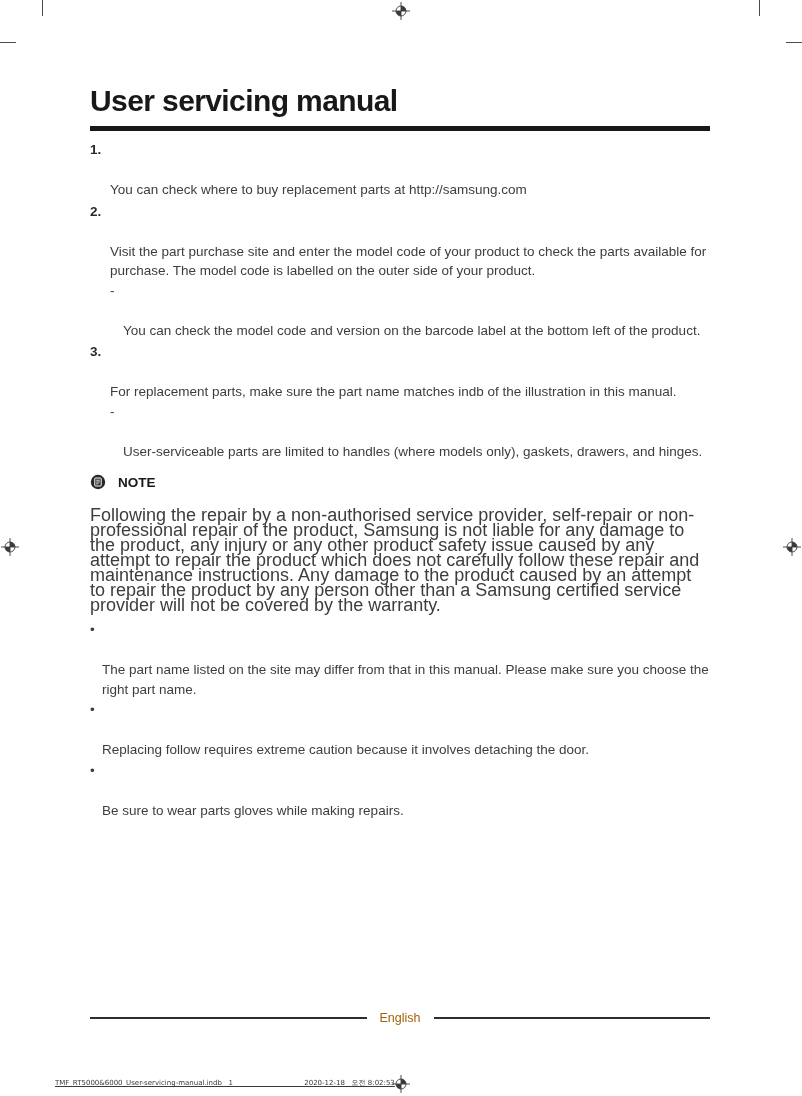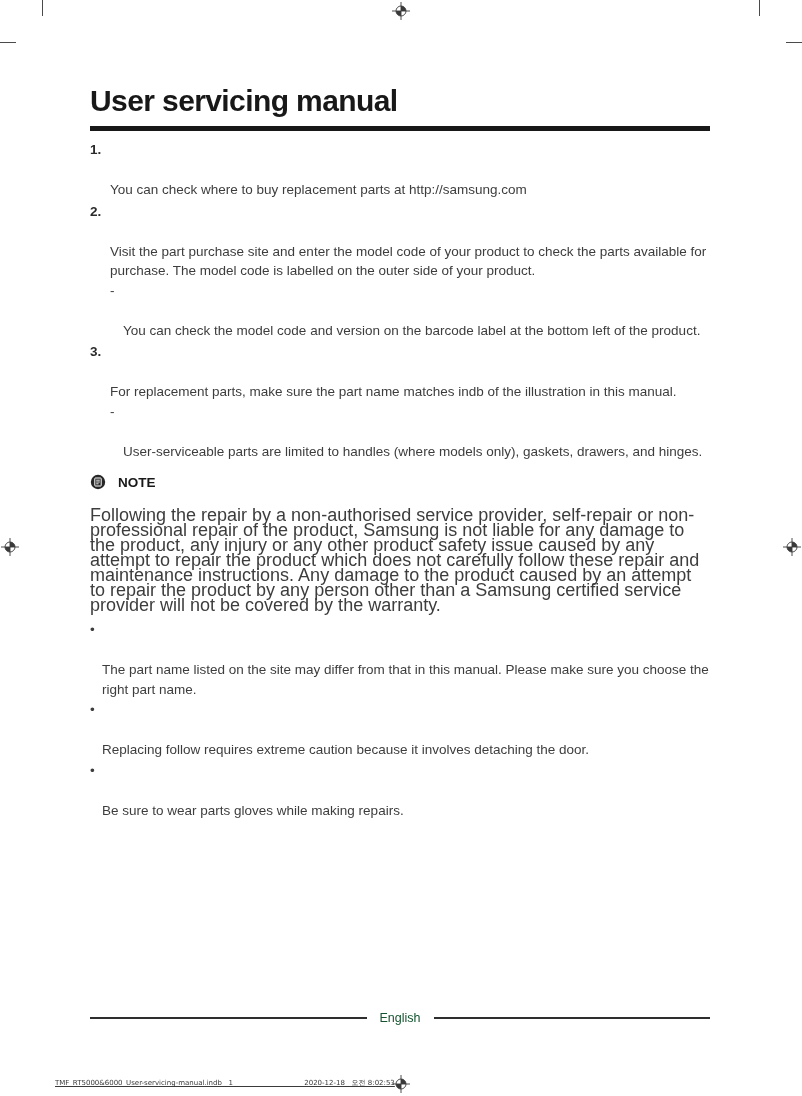--- a/index.html
+++ b/index.html
@@ -35,21 +35,21 @@
                      font-size:13.5px; font-weight:700; color:#181818; }
   .section-heading svg { flex:0 0 auto; display:block; }
   .body-text { font-size:18px; line-height:15px; margin-top:18px; }
 
   .bullets { margin-top:7px; }
   .bullet-item { display:flex; font-size:13.5px; line-height:19.5px; margin-bottom:1px; }
   .bullet { flex:0 0 12px; }
 
   .footer { position:absolute; left:90px; top:1011px; width:620px; display:flex; align-items:center; gap:13px; }
   .fline { flex:1; height:2px; background:#2e2e2e; }
-  .flabel { font-size:12.5px; color:#14532d; }
+  .flabel { font-size:12.5px; color:#a16207; }
 
   .printinfo { position:absolute; left:55px; top:1078px; font-size:7px; color:#3a3a3a;
                white-space:pre; font-family:"DejaVu Sans",sans-serif;text-decoration:underline; }
 </style>
 </head>
 <body>
 
 <div class="page">
 
   <div class="cropmark cm-tl-v"></div>

